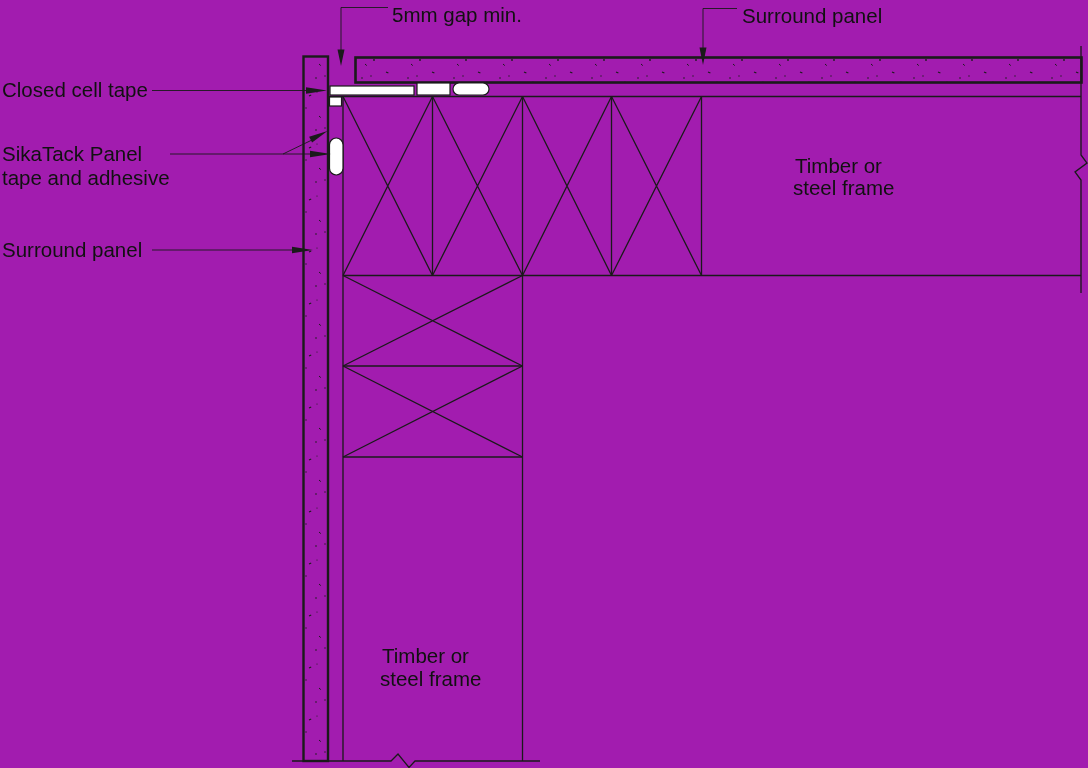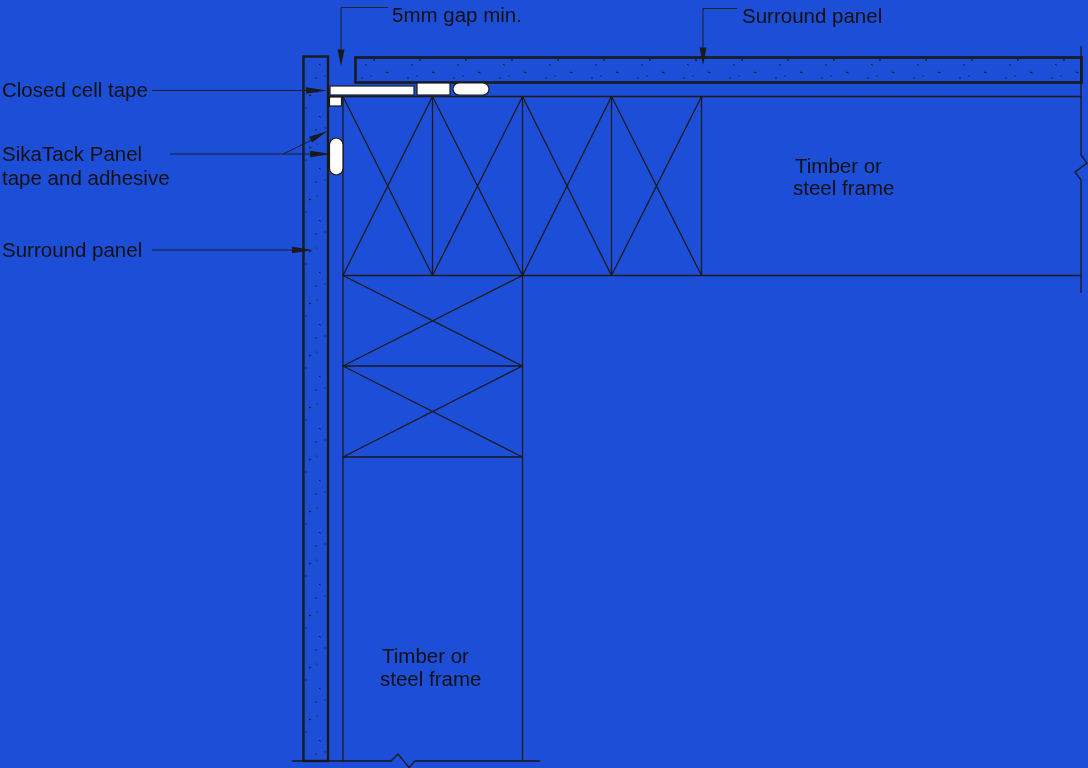--- a/index.html
+++ b/index.html
@@ -4,21 +4,21 @@
 <style>
   html, body {
     margin: 0;
     padding: 0;
     background: #ffffff;
   }
   .canvas {
     position: relative;
     width: 1088px;
     height: 768px;
-    background: #1d4ed8;
+    background: #a21caf;
     overflow: hidden;
   }
   svg text {
     font-family: "Liberation Sans", "DejaVu Sans", sans-serif;
     font-size: 20.5px;
     fill: #111111;
   }
 </style>
 </head>
 <body>

